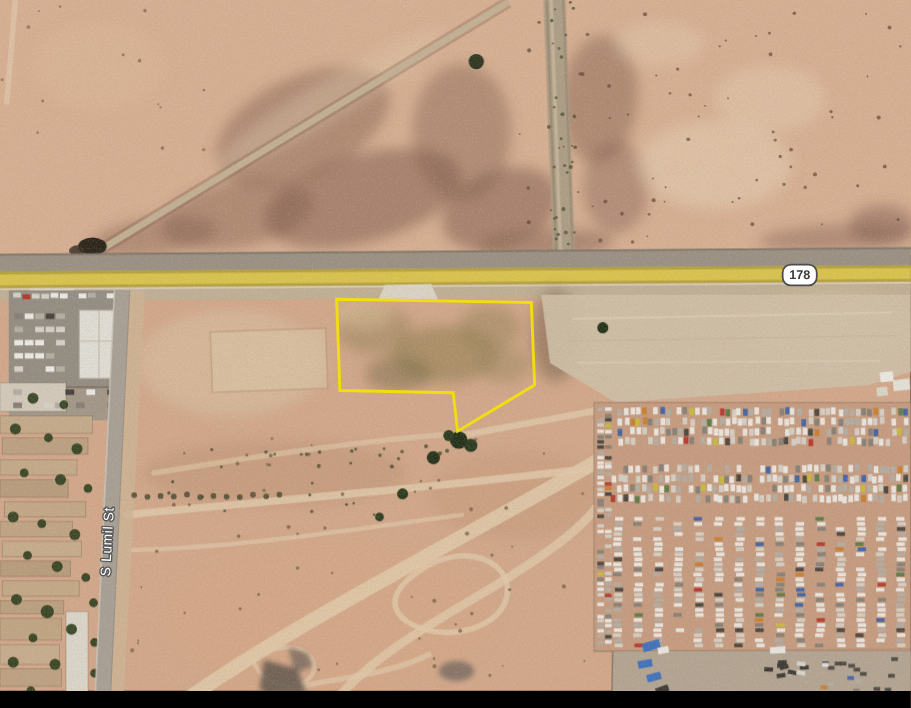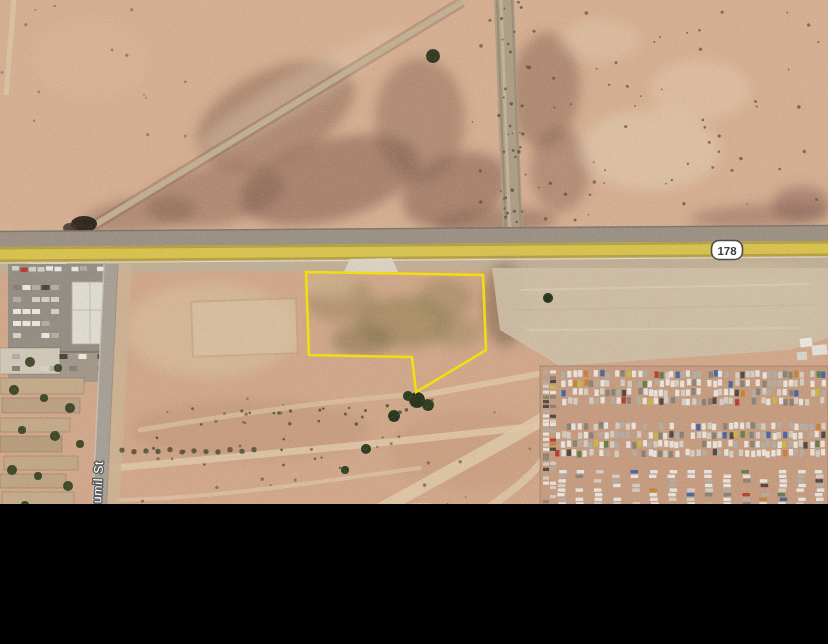--- a/index.html
+++ b/index.html
@@ -1,16 +1,16 @@
 <!DOCTYPE html>
 <html><head>
 <meta charset="utf-8">
 <style>
   html,body{margin:0;padding:0;background:#000;}
-  .stage{position:relative;width:828px;height:504px;overflow:hidden;
+  .stage{position:relative;width:828px;height:628px;overflow:hidden;
          font-family:"Liberation Sans", sans-serif;}
   svg{display:block;}
   .shield-text{font-family:"Liberation Sans", sans-serif;font-size:11.5px;font-weight:600;}
   .street-text{font-family:"Liberation Sans", sans-serif;font-size:12.5px;font-weight:500;
                letter-spacing:.6px;paint-order:stroke;stroke-width:2.6px;stroke-linejoin:round;}
 </style>
 </head>
 <body>
 
 <div class="stage">

